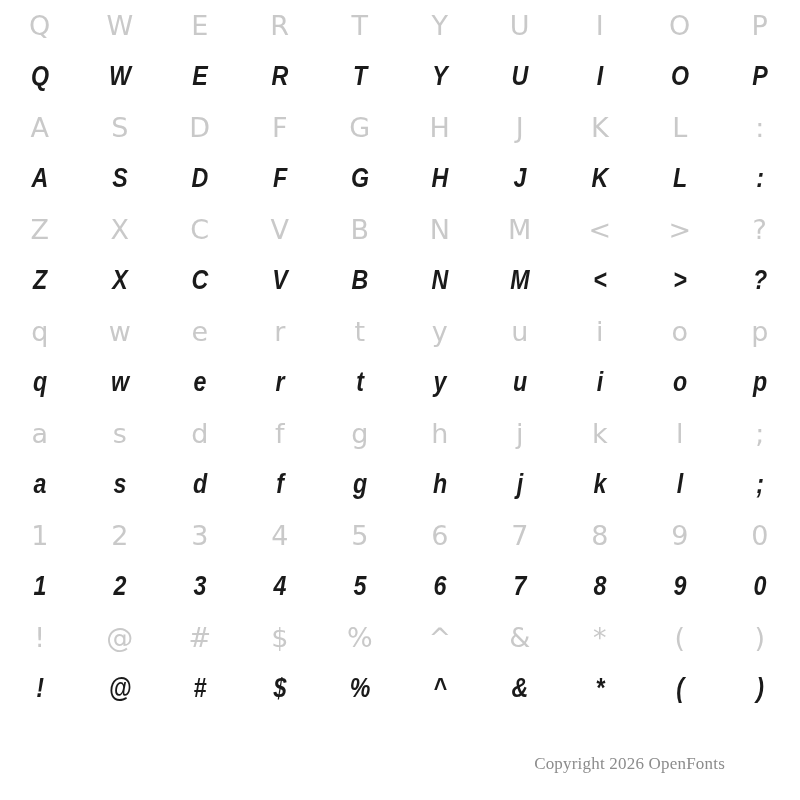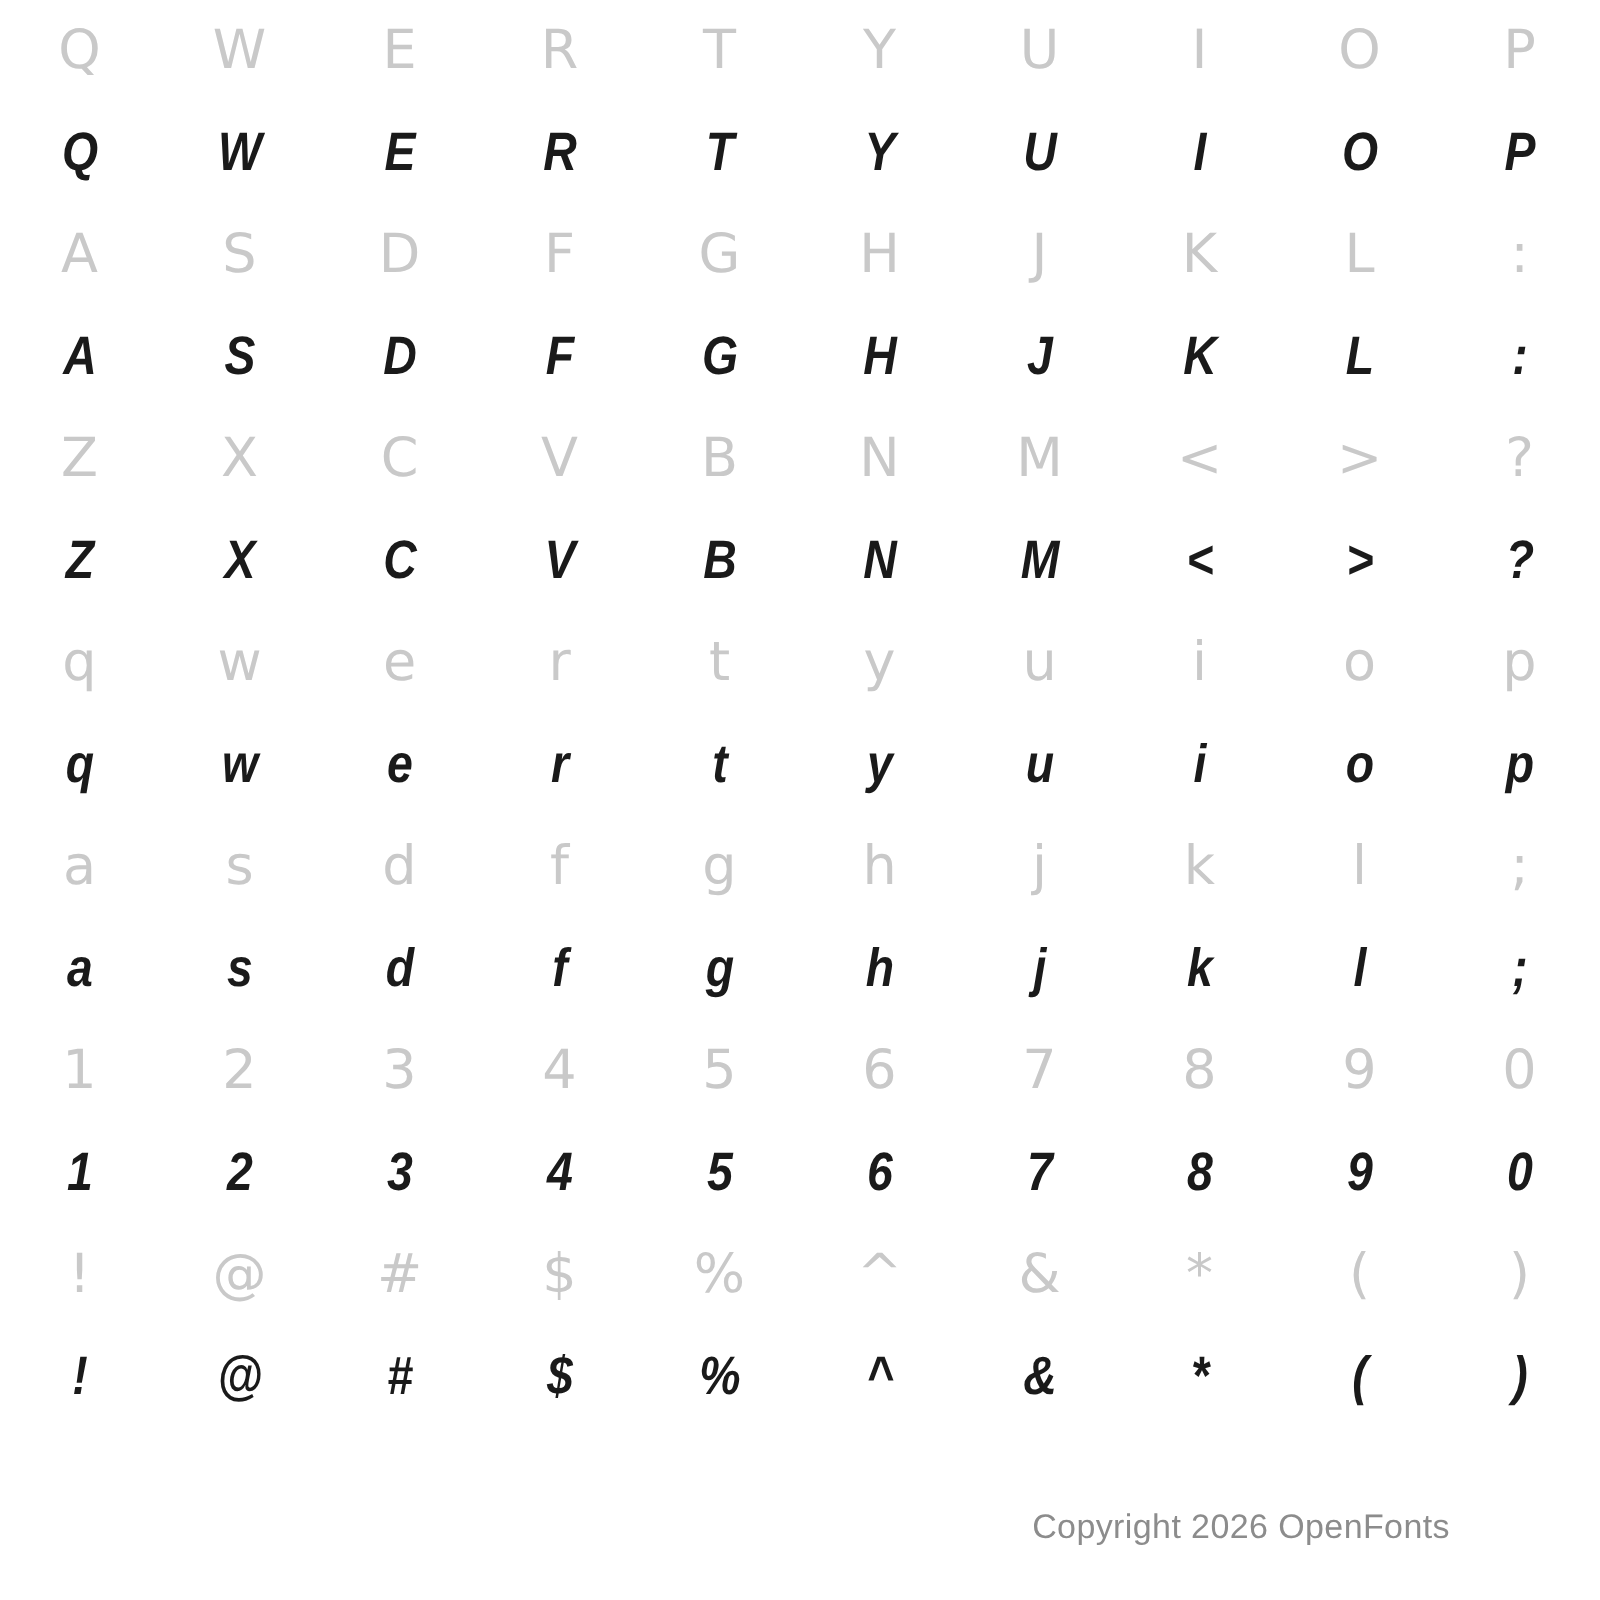--- a/index.html
+++ b/index.html
@@ -58,21 +58,21 @@
     transform: scaleX(0.86);
   }
   .footer {
     position: absolute;
     left: 0;
     right: 0;
     bottom: 26px;
     text-align: right;
     padding-right: 75px;
     color: #8c8c8c;
-    font-family: Liberation Sans, sans-serif;
+    font-family: Liberation Serif, serif;
     font-size: 17px;
     letter-spacing: 0.2px;
     margin-left: 36px;
   }
 </style>
 </head>
 <body>
 
 <div class="sheet">
   <div class="grid">

